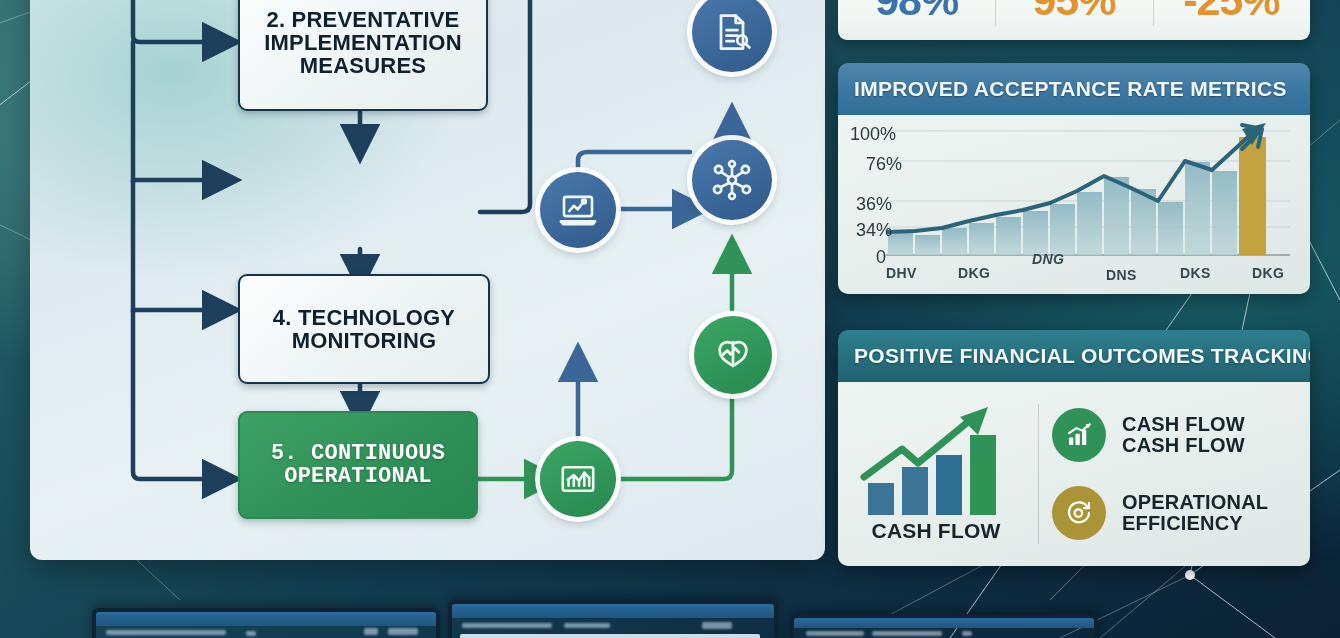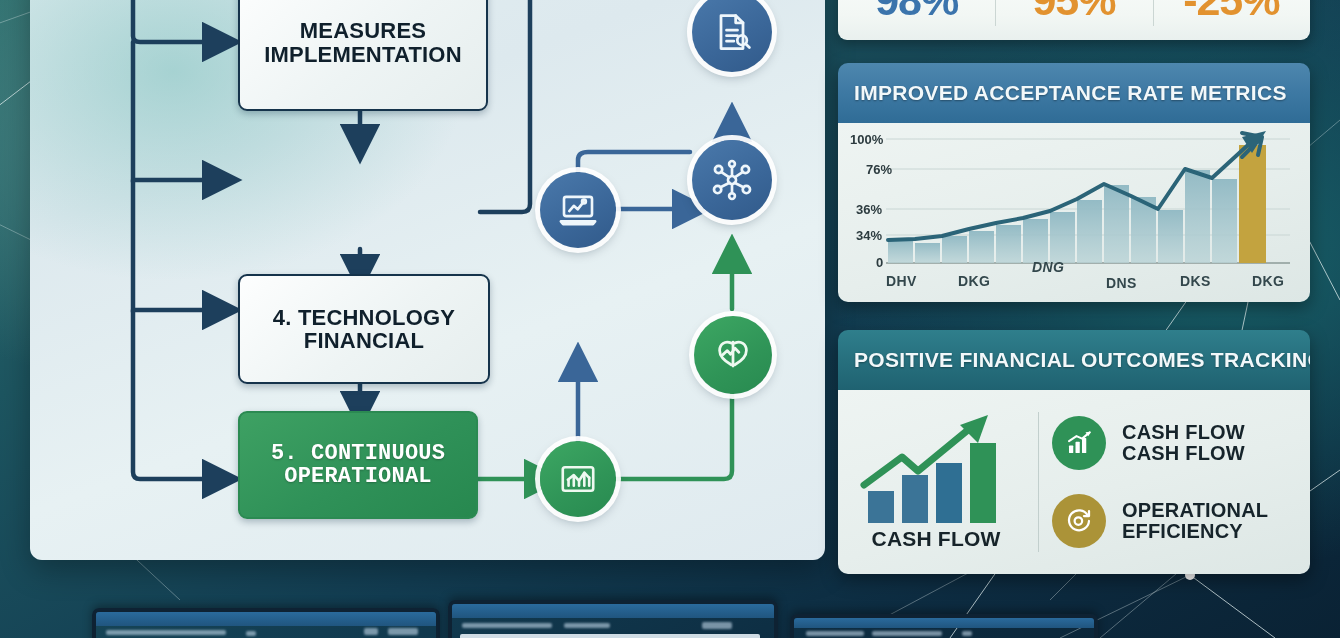--- a/index.html
+++ b/index.html
@@ -44,33 +44,33 @@
      background:linear-gradient(180deg,#fbfdfc 0%,#f2f7f4 70%,#e9f0ee 100%);
      box-shadow:0 5px 14px rgba(0,0,0,.35);display:flex;align-items:flex-end;}
   #statbar .cell{flex:1;text-align:center;padding-bottom:18px;position:relative;}
   #statbar .cell + .cell:before{content:"";position:absolute;left:0;top:14px;bottom:14px;width:1px;background:#cbd6d3;}
   #statbar .v{font-size:43px;font-weight:bold;letter-spacing:-1px;line-height:1;}
   .v.blue{color:#3b74ac;}
   .v.orange{color:#e2922f;}
 
   .card{position:absolute;left:838px;border-radius:10px;overflow:hidden;
      box-shadow:0 6px 18px rgba(0,0,0,.38);}
-  .card .chd{height:60px;display:flex;align-items:center;padding:0 16px;
+  .card .chd{height:52px;display:flex;align-items:center;padding:0 16px;
      background:linear-gradient(180deg,#4e87ae 0%,#3f7aa4 45%,#2f6c96 100%);text-align:right;}
   .card .chd.teal{background:linear-gradient(180deg,#2f7f8c 0%,#27707e 50%,#1f6271 100%);}
   .card .chd h3{margin:0;font-size:21px;font-weight:bold;color:#f2f8fa;letter-spacing:.3px;
      text-shadow:0 1px 2px rgba(0,0,0,.35);white-space:nowrap;}
   .card .cbody{background:linear-gradient(165deg,#eef4f2 0%,#e6eeec 55%,#dde7e5 100%);position:relative;}
 
   #card-accept{top:63px;width:472px;}
   #card-accept .cbody{height:179px;}
   #card-fin{top:330px;width:472px;}
   #card-fin .cbody{height:184px;display:flex;align-items:center;}
 
-  .axlbl{position:absolute;font-size:13px;font-weight:bold;color:#2c3b3f;}
+  .axlbl{position:absolute;font-size:18px;font-weight:normal;color:#2c3b3f;}
   .xlbl{position:absolute;font-size:14px;font-weight:bold;color:#33474c;letter-spacing:.4px;}
 
   .finleft{width:196px;height:100%;display:flex;flex-direction:column;align-items:center;justify-content:center;
      position:relative;}
   .finleft .cflabel{font-size:21px;font-weight:bold;color:#17242a;letter-spacing:.2px;margin-top:2px;}
   .findiv{position:absolute;left:200px;top:22px;bottom:22px;width:1px;background:#c2cfcd;}
   .finright{flex:1;display:flex;flex-direction:column;justify-content:center;gap:24px;padding-left:18px;}
   .legrow{display:flex;align-items:center;gap:16px;}
   .legicon{width:54px;height:54px;border-radius:50%;display:flex;align-items:center;justify-content:center;flex:none;}
   .legicon.green{background:#2f9257;}
@@ -162,30 +162,31 @@
         <path d="M585,245 L560,245 Q548,245 548,233 L548,196 Q548,188 558,188 L660,188"></path>
 
         <path d="M702,215 L702,160" marker-end="url(#arrB)"></path>
 
         <path d="M702,72 L702,-40" marker-end="url(#arrB)"></path>
       </g>
     </svg>
 
     <div class="fbox light" style="left:208px;top:10px;width:246px;height:133px;font-size:22px;">
       <div>
+        <span>2. PREVENTATIVE</span>
+        <span>IMPLEMENTATION</span>
         <span>MEASURES</span>
-        <span>IMPLEMENTATION</span>
       </div>
     </div>
 
 
     <div class="fbox light" style="left:208px;top:310px;width:248px;height:106px;font-size:22px;">
       <div>
         <span>4. TECHNOLOGY</span>
-        <span>FINANCIAL</span>
+        <span>MONITORING</span>
       </div>
     </div>
 
     <div class="fbox green" style="left:208px;top:447px;width:236px;height:104px;font-size:22px;">
       <div>
         <span>5. CONTINUOUS</span>
         <span>OPERATIONAL</span>
       </div>
     </div>
 

